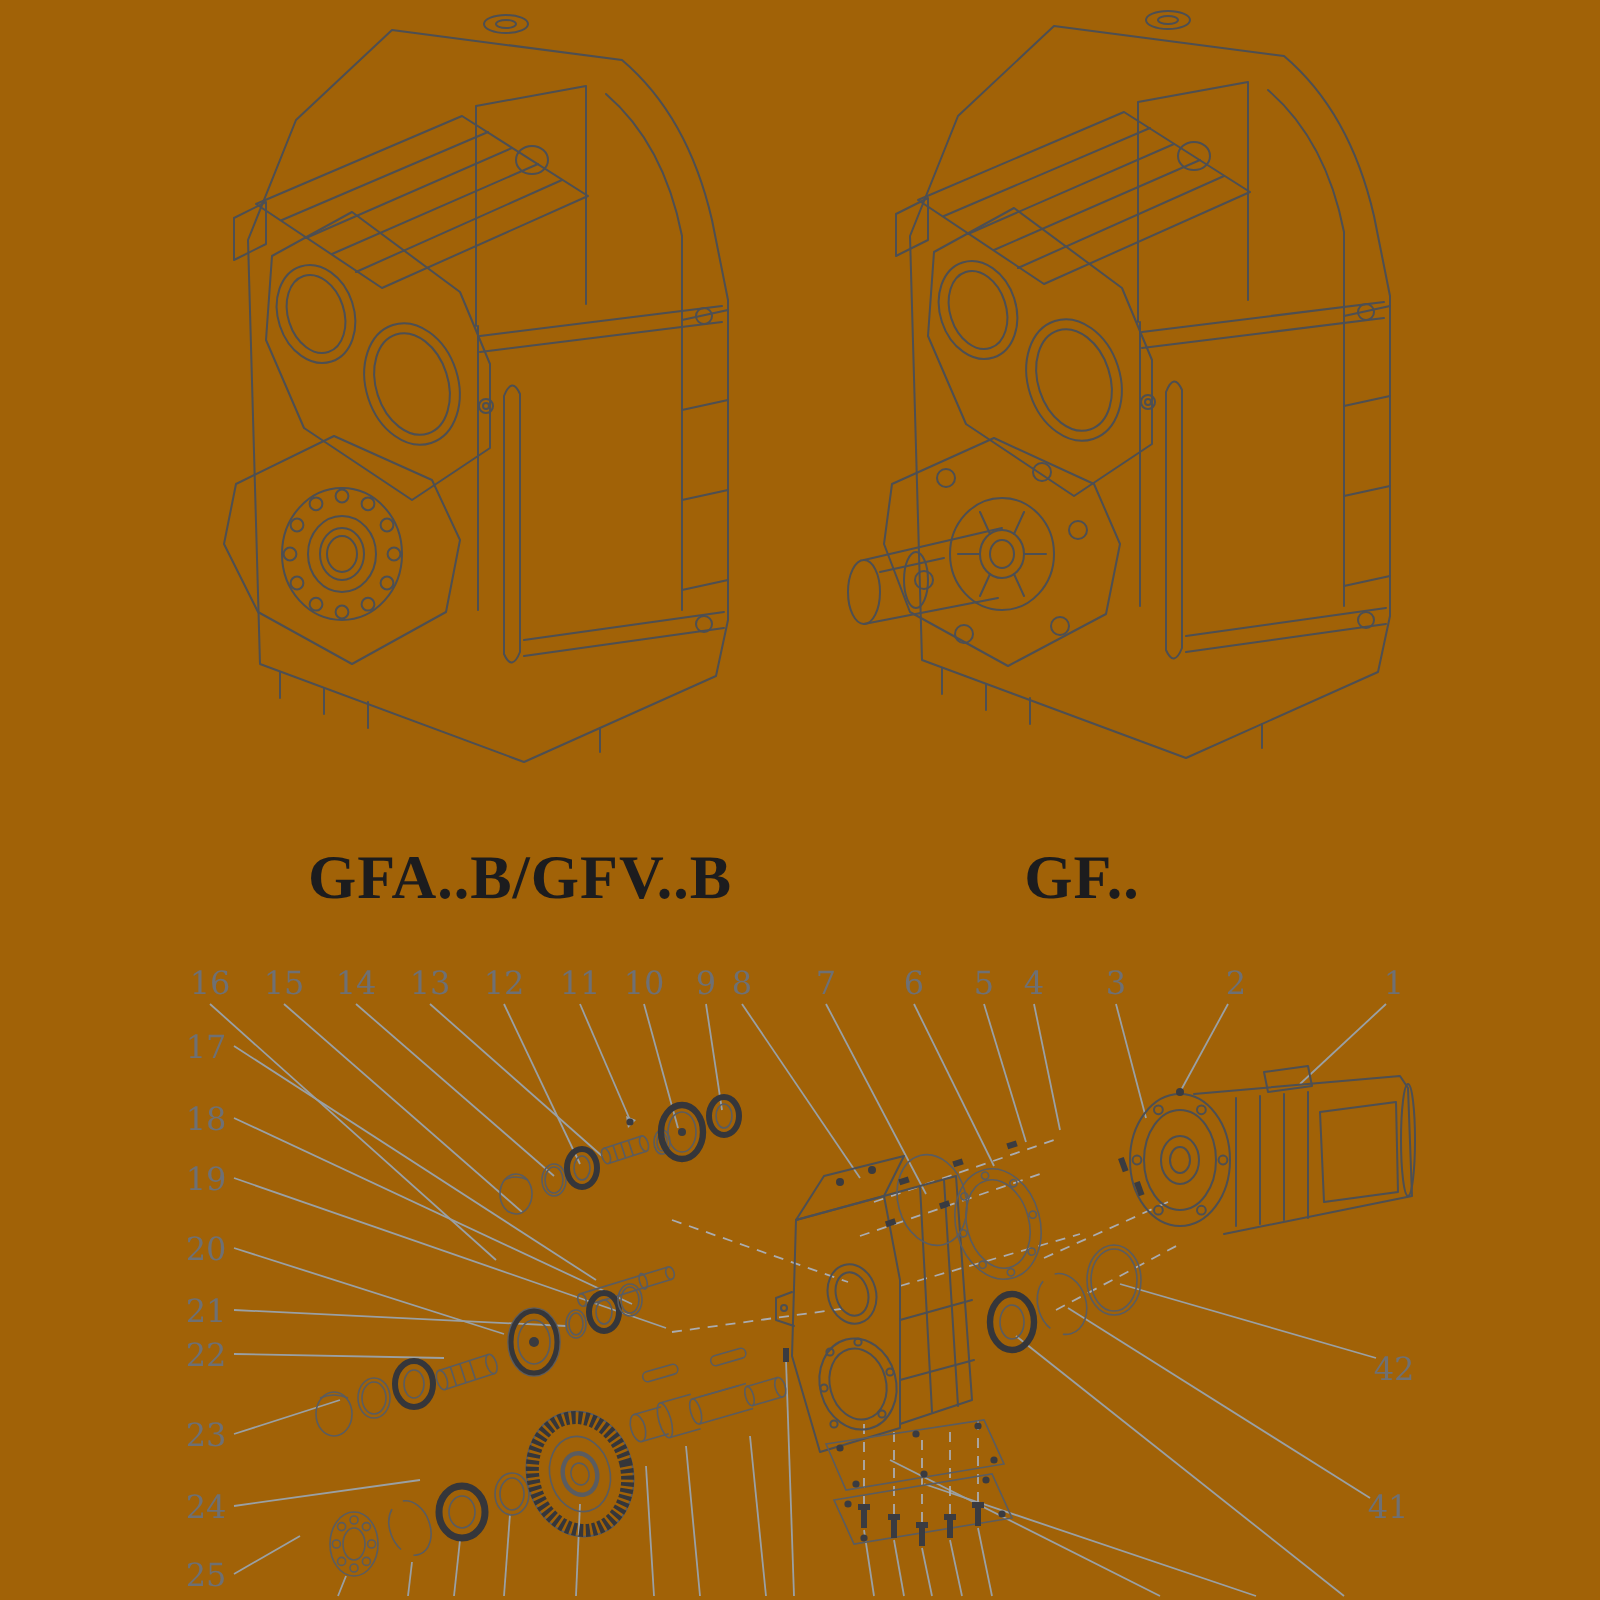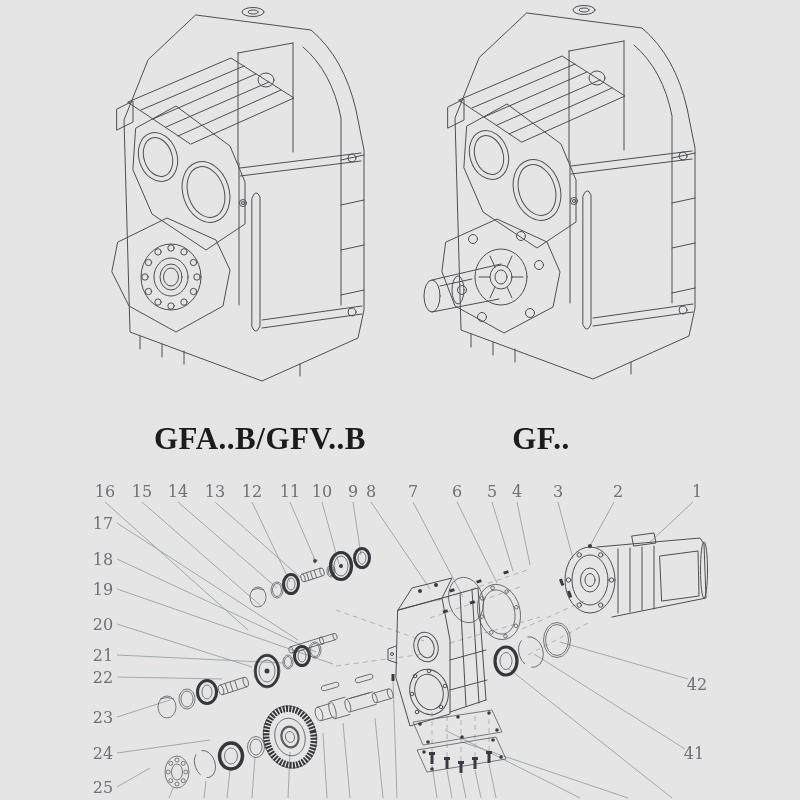--- a/index.html
+++ b/index.html
@@ -1,16 +1,16 @@
 <!DOCTYPE html>
 <html><head>
 <meta charset="utf-8">
 <style>
   html,body{margin:0;padding:0;background:#ffffff;}
-  .canvas{position:relative;width:800px;height:800px;background:#e5e5e5;overflow:hidden;
+  .canvas{position:relative;width:800px;height:800px;background:#a16207;overflow:hidden;
           font-family:"Liberation Serif", serif;}
   svg{position:absolute;left:0;top:0;display:block;}
   .ln{stroke:#4d4f53;stroke-width:1;fill:none;stroke-linecap:round;stroke-linejoin:round;}
   .ln2{stroke:#5a5c60;stroke-width:.8;fill:none;}
   .dark{stroke:#35363a;fill:none;}
   .leader{stroke:#9aa0a4;stroke-width:.9;fill:none;}
   .dash{stroke:#aaacb0;stroke-width:.9;fill:none;stroke-dasharray:5 4;}
   .num{font-family:"DejaVu Serif", serif;font-size:16px;fill:#6e7074;}
   .model{font-family:"Liberation Serif", serif;font-weight:bold;font-size:31px;fill:#1c1c1e;letter-spacing:.5px;}
   .fill{fill:#3a3b40;stroke:none;}

